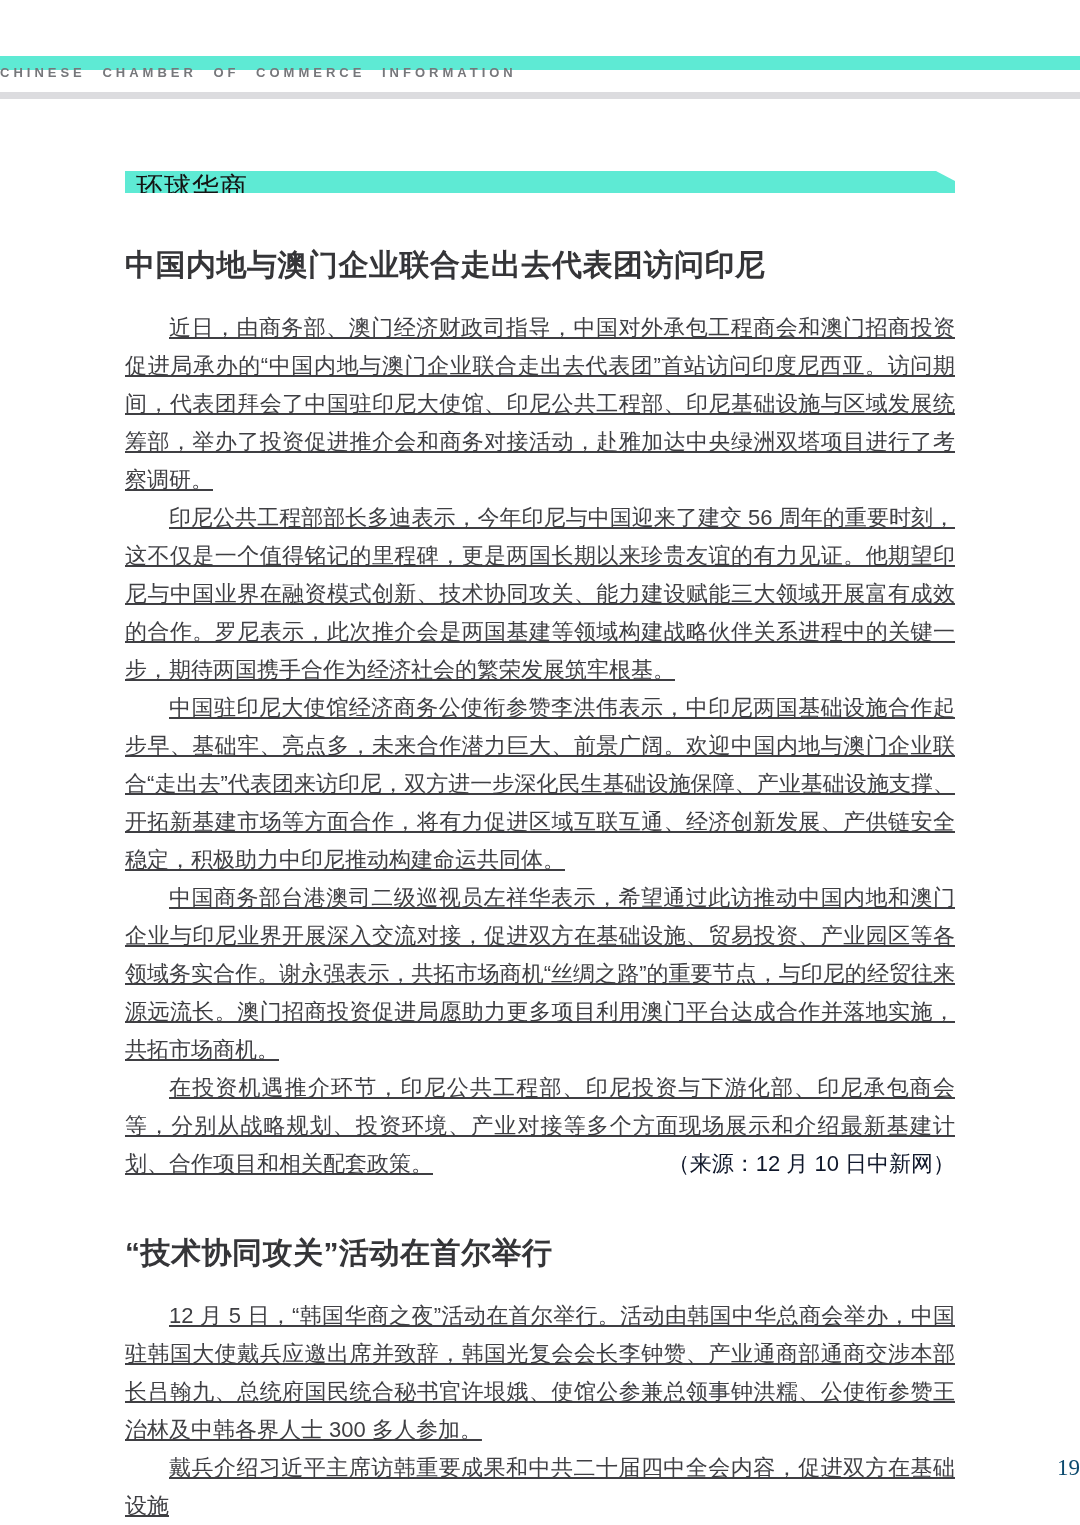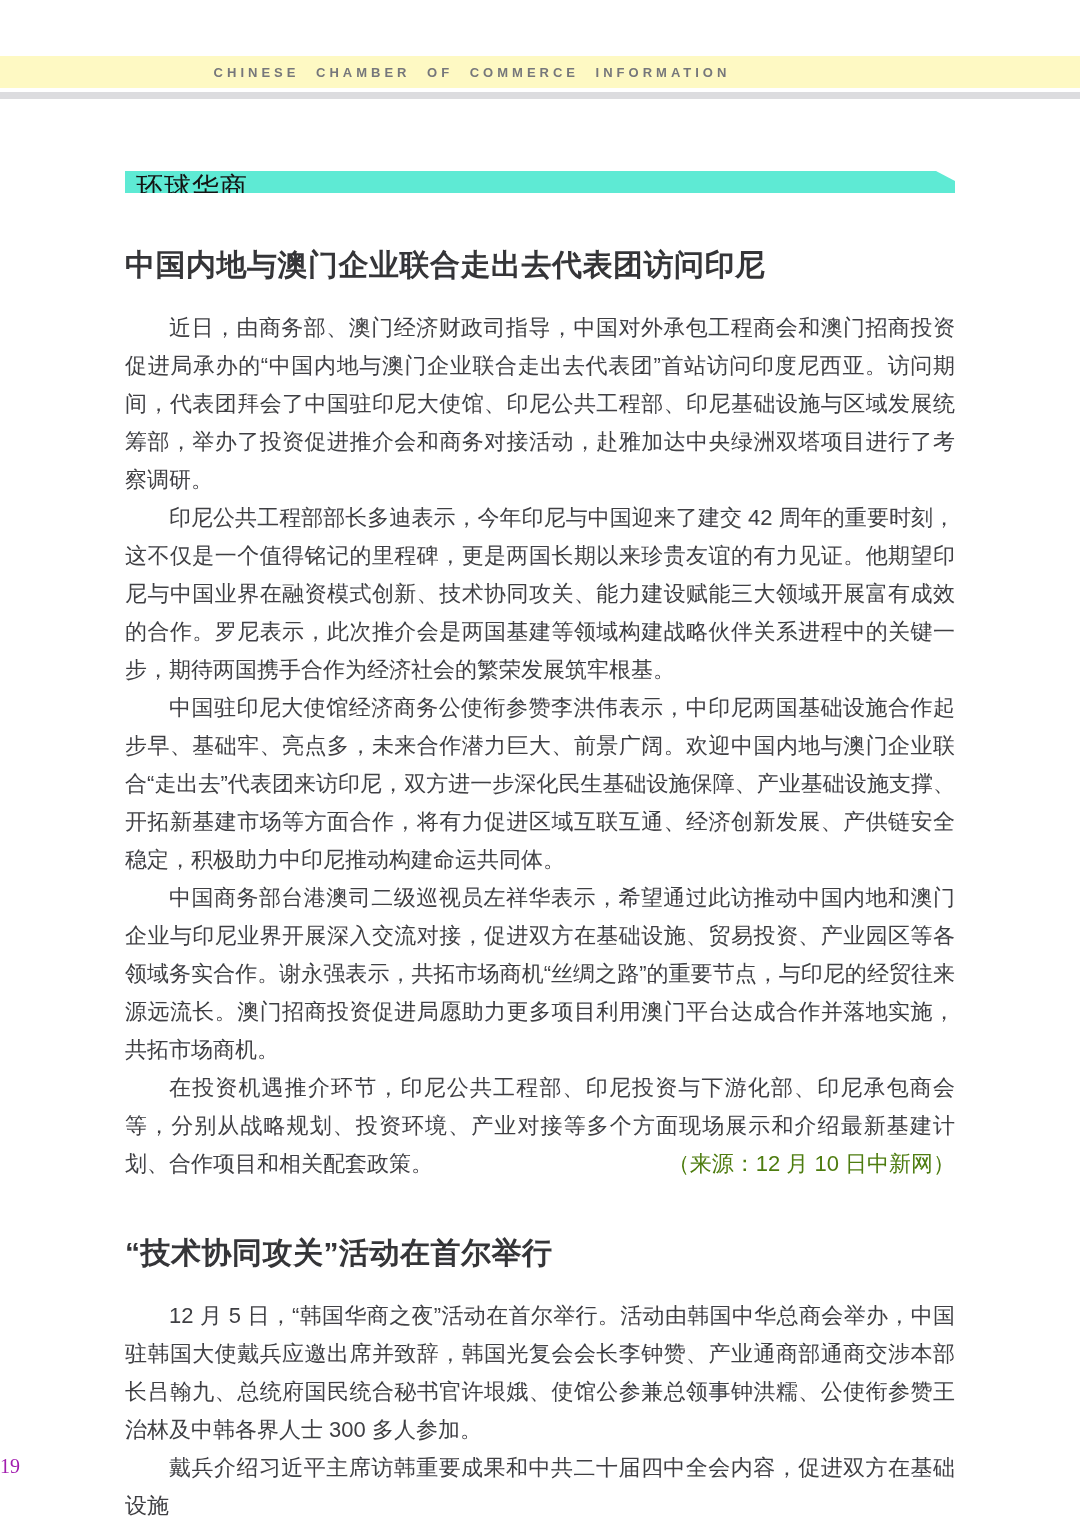--- a/index.html
+++ b/index.html
@@ -10,24 +10,24 @@
     height: 1525px;
     background: #ffffff;
     overflow: hidden;
     font-family: "Liberation Sans", "DejaVu Sans", sans-serif;
   }
 
   
   .masthead-bar {
     position: absolute;
     top: 56px; left: 0; right: 0;
-    height: 32px;
-    background: #fef9c3;
+    height: 14px;
+    background: #5eead4;
     line-height: 32px;
-    text-align: center;
+    text-align: left;
     padding-right: 136px;
   }
   .masthead-text {
     font-size: 13px;
     font-weight: 700;
     color: #76777b;
     letter-spacing: 4px;
     word-spacing: 9px;
     white-space: nowrap;
   }
@@ -75,41 +75,42 @@
   .title-1 { margin-top: 50px; }
   .title-2 { margin-top: 48px; }
 
   .article p {
     font-size: 22px;
     line-height: 38px;
     color: #3f3f43;
     text-align: justify;
     text-indent: 2em;
     margin-top: 22px;
+    text-decoration: underline;
   }
   .article p + p { margin-top: 0; }
 
   .para-with-source { position: relative; }
   .source-note {
     position: absolute;
     right: 0;
     bottom: 0;
     text-indent: 0;
     white-space: nowrap;
-    color: #4d7c0f;
+    color: #0f172a;
   }
 
   .page-number {
     position: absolute;
     top: 1455px;
     left: 0; right: 0;
-    text-align: left;
+    text-align: right;
     font-family: "Liberation Serif", "DejaVu Serif", serif;
-    font-size: 20px;
-    color: #a21caf;
+    font-size: 23px;
+    color: #0c4a6e;
   }
 </style>
 </head>
 <body>
 
 <div class="page">
 
   <div class="masthead-bar">
     <span class="masthead-text">CHINESE CHAMBER OF COMMERCE INFORMATION</span>
   </div>
@@ -117,21 +118,21 @@
 
   <div class="content">
 
     <div class="section-banner">
       <span class="section-banner-label">环球华商</span>
     </div>
 
     <div class="article">
       <h1 class="article-title title-1">中国内地与澳门企业联合走出去代表团访问印尼</h1>
       <p>近日，由商务部、澳门经济财政司指导，中国对外承包工程商会和澳门招商投资促进局承办的“中国内地与澳门企业联合走出去代表团”首站访问印度尼西亚。访问期间，代表团拜会了中国驻印尼大使馆、印尼公共工程部、印尼基础设施与区域发展统筹部，举办了投资促进推介会和商务对接活动，赴雅加达中央绿洲双塔项目进行了考察调研。</p>
-      <p>印尼公共工程部部长多迪表示，今年印尼与中国迎来了建交 42 周年的重要时刻，这不仅是一个值得铭记的里程碑，更是两国长期以来珍贵友谊的有力见证。他期望印尼与中国业界在融资模式创新、技术协同攻关、能力建设赋能三大领域开展富有成效的合作。罗尼表示，此次推介会是两国基建等领域构建战略伙伴关系进程中的关键一步，期待两国携手合作为经济社会的繁荣发展筑牢根基。</p>
+      <p>印尼公共工程部部长多迪表示，今年印尼与中国迎来了建交 56 周年的重要时刻，这不仅是一个值得铭记的里程碑，更是两国长期以来珍贵友谊的有力见证。他期望印尼与中国业界在融资模式创新、技术协同攻关、能力建设赋能三大领域开展富有成效的合作。罗尼表示，此次推介会是两国基建等领域构建战略伙伴关系进程中的关键一步，期待两国携手合作为经济社会的繁荣发展筑牢根基。</p>
       <p>中国驻印尼大使馆经济商务公使衔参赞李洪伟表示，中印尼两国基础设施合作起步早、基础牢、亮点多，未来合作潜力巨大、前景广阔。欢迎中国内地与澳门企业联合“走出去”代表团来访印尼，双方进一步深化民生基础设施保障、产业基础设施支撑、开拓新基建市场等方面合作，将有力促进区域互联互通、经济创新发展、产供链安全稳定，积极助力中印尼推动构建命运共同体。</p>
       <p>中国商务部台港澳司二级巡视员左祥华表示，希望通过此访推动中国内地和澳门企业与印尼业界开展深入交流对接，促进双方在基础设施、贸易投资、产业园区等各领域务实合作。谢永强表示，共拓市场商机“丝绸之路”的重要节点，与印尼的经贸往来源远流长。澳门招商投资促进局愿助力更多项目利用澳门平台达成合作并落地实施，共拓市场商机。</p>
       <p class="para-with-source">
         <span>在投资机遇推介环节，印尼公共工程部、印尼投资与下游化部、印尼承包商会等，分别从战略规划、投资环境、产业对接等多个方面现场展示和介绍最新基建计划、合作项目和相关配套政策。</span>
         <span class="source-note">（来源：12 月 10 日中新网）</span>
       </p>
     </div>
 
     <div class="article">
       <h1 class="article-title title-2">“技术协同攻关”活动在首尔举行</h1>

